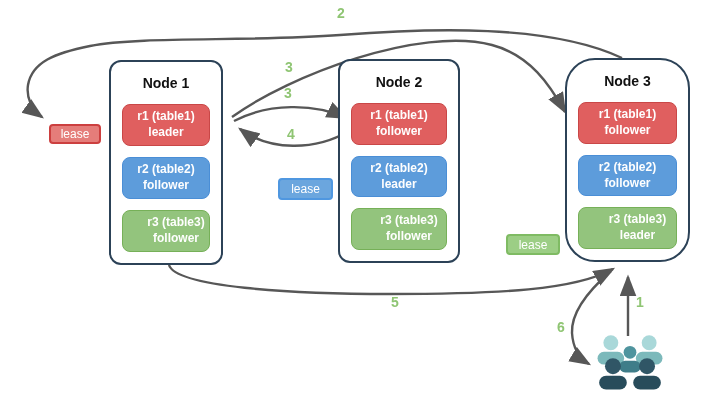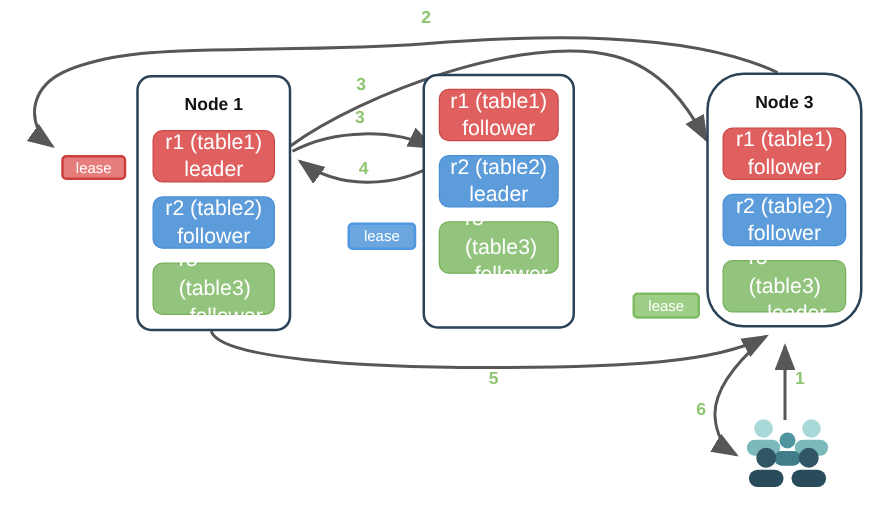--- a/index.html
+++ b/index.html
@@ -12,22 +12,23 @@
     border-radius:12px;box-sizing:border-box;display:flex;flex-direction:column;
     padding:10px 11px 0 11px;
   }
   .node-title{
     text-align:center;font-weight:bold;font-size:14px;color:var(--title-text);
     line-height:18px;margin:2px 0 12px 0;
   }
   .replica{
     height:42px;border-radius:8px;margin-bottom:11px;display:flex;
     flex-direction:column;align-items:center;justify-content:center;
-    color:#fefefe;font-size:17px;line-height:1.32;border:1px solid transparent;
+    color:#fefefe;font-size:12px;line-height:1.32;border:1px solid transparent;
     box-sizing:border-box;
+    font-weight:bold;
   }
   .replica.red{background:var(--red);border-color:var(--red-border);}
   .replica.blue{background:var(--blue);border-color:var(--blue-border);}
   .replica.green{background:var(--green);border-color:var(--green-border);padding-left:20px;}
   .lease{
     position:absolute;box-sizing:border-box;border-radius:4px;color:#fff;
     font-size:12px;display:flex;align-items:center;justify-content:center;margin-top:12px;
   }
   .lease.red{background:var(--lease-red-bg);border:2px solid var(--lease-red-border);}
   .lease.blue{background:var(--lease-blue-bg);border:2px solid var(--lease-blue-border);}
@@ -53,37 +54,38 @@
     </defs>
     <path marker-end="url(#ah)" d="M 622 58 C 550 24, 430 28, 340 35 C 250 42, 140 36, 90 46 C 55 53, 32 62, 28 85 C 26 98, 32 110, 42 117"></path>
     <path marker-end="url(#ah)" d="M 232 117 C 290 75, 420 26, 492 45 C 530 55, 550 85, 565 112"></path>
     <path marker-end="url(#ah)" d="M 234 121 C 268 103, 315 103, 346 118"></path>
     <path marker-end="url(#ah)" d="M 349 131 C 315 151, 270 151, 240 129"></path>
     <path marker-end="url(#ah)" d="M 169 265 C 176 287, 290 294, 390 294 C 500 294, 575 290, 613 269"></path>
     <path marker-end="url(#ah)" d="M 628 336 L 628 277"></path>
     <path marker-end="url(#ah)" d="M 611 271 C 588 291, 571 313, 572 333 C 573 349, 579 358, 589 364"></path>
   </svg>
 
-  <div class="node" style="left:109px;top:60px;width:124px;height:205px;">
+  <div class="node" style="left:109px;top:60px;width:114px;height:205px;">
     <div class="node-title">Node 1</div>
     <div class="replica red">
       <div>r1 (table1)</div>
       <div>leader</div>
     </div>
     <div class="replica blue">
       <div>r2 (table2)</div>
       <div>follower</div>
     </div>
     <div class="replica green">
       <div>r3 (table3)</div>
       <div>follower</div>
     </div>
   </div>
 
   <div class="node" style="left:338px;top:59px;width:122px;height:204px;">
+    <div class="node-title">Node 2</div>
     <div class="replica red">
       <div>r1 (table1)</div>
       <div>follower</div>
     </div>
     <div class="replica blue">
       <div>r2 (table2)</div>
       <div>leader</div>
     </div>
     <div class="replica green">
       <div>r3 (table3)</div>

